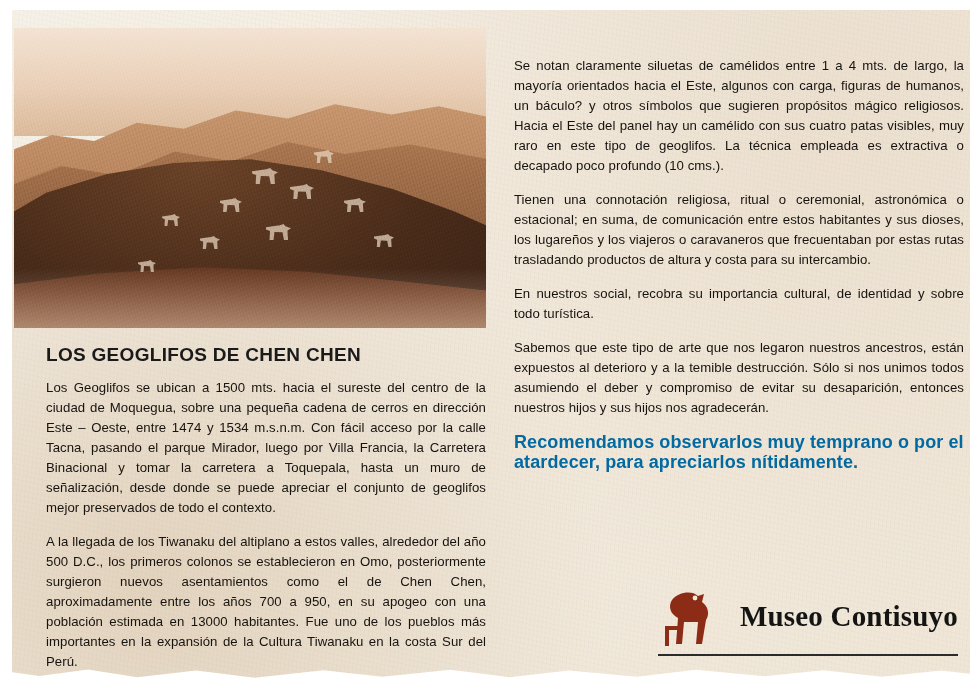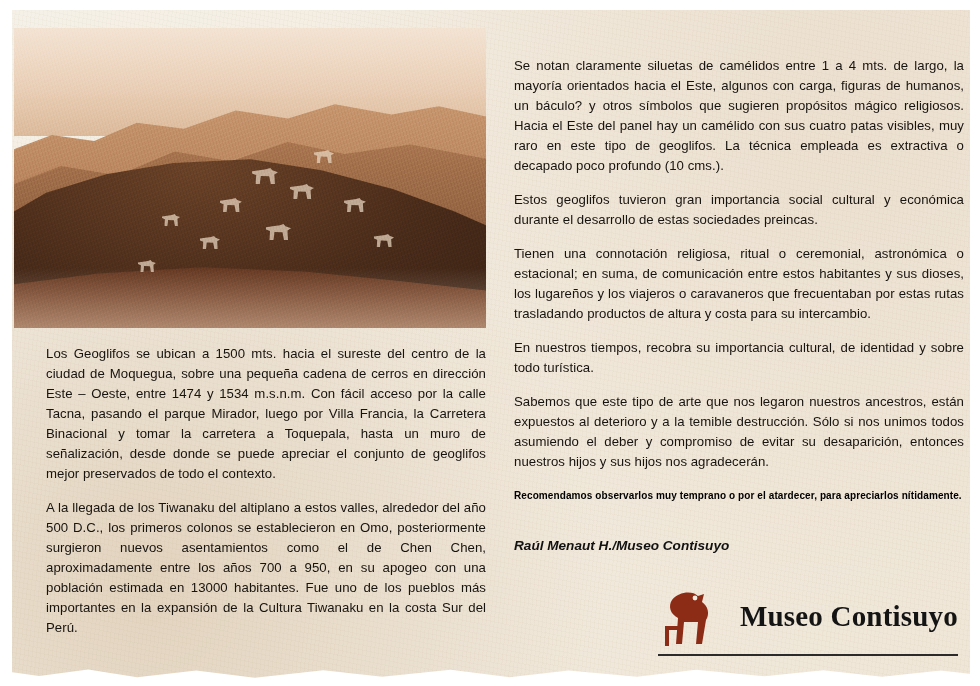--- a/index.html
+++ b/index.html
@@ -136,25 +136,25 @@
     font-size: 13.2px;
     line-height: 20px;
     color: #17130f;
     margin: 0 0 14px 0;
     text-align: justify;
     letter-spacing: .05px;
   }
   p.body.last { margin-bottom: 15px; }
   p.emphasis {
     font-weight: bold;
-    font-size: 10px;
+    font-size: 18px;
     line-height: 20px;
-    margin: 0 0 32px 0;
+    margin: 0 0 16px 0;
     text-align: left;
-    color: #000000;
+    color: #0369a1;
     letter-spacing: .1px;
   }
   p.byline {
     font-weight: bold;
     font-style: italic;
     font-size: 13.6px;
     color: #111;
     margin: 0;
   }
 
@@ -217,32 +217,31 @@
     <div class="geoglyph" style="left:186px; top:208px; width:20px; height:13px;"></div>
     <div class="geoglyph" style="left:148px; top:186px; width:18px; height:12px;"></div>
     <div class="geoglyph" style="left:360px; top:206px; width:20px; height:13px;"></div>
     <div class="geoglyph" style="left:124px; top:232px; width:18px; height:12px;"></div>
 
     <div class="photo-grain"></div>
     <div class="photo-fade"></div>
   </div>
 
   <div class="col-left">
+    <h1 class="title">LOS GEOGLIFOS DE CHEN CHEN</h1>
     <p class="body">Los Geoglifos se ubican a 1500 mts. hacia el sureste del centro de la ciudad de Moquegua, sobre una pequeña cadena de cerros en dirección Este – Oeste, entre 1474 y 1534 m.s.n.m. Con fácil acceso por la calle Tacna, pasando el parque Mirador, luego por Villa Francia, la Carretera Binacional y tomar la carretera a Toquepala, hasta un muro de señalización, desde donde se puede apreciar el conjunto de geoglifos mejor preservados de todo el contexto.</p>
     <p class="body last">A la llegada de los Tiwanaku del altiplano a estos valles, alrededor del año 500 D.C., los primeros colonos se establecieron en Omo, posteriormente surgieron nuevos asentamientos como el de Chen Chen, aproximadamente entre los años 700 a 950, en su apogeo con una población estimada en 13000 habitantes. Fue uno de los pueblos más importantes en la expansión de la Cultura Tiwanaku en la costa Sur del Perú.</p>
   </div>
 
   <div class="col-right">
     <p class="body">Se notan claramente siluetas de camélidos entre 1 a 4 mts. de largo, la mayoría orientados hacia el Este, algunos con carga, figuras de humanos, un báculo? y otros símbolos que sugieren propósitos mágico religiosos. Hacia el Este del panel hay un camélido con sus cuatro patas visibles, muy raro en este tipo de geoglifos. La técnica empleada es extractiva o decapado poco profundo (10 cms.).</p>
-    <p class="body">Estos geoglifos tuvieron gran importancia social cultural y económica durante el desarrollo de estas sociedades preincas.</p>
     <p class="body">Tienen una connotación religiosa, ritual o ceremonial, astronómica o estacional; en suma, de comunicación entre estos habitantes y sus dioses, los lugareños y los viajeros o caravaneros que frecuentaban por estas rutas trasladando productos de altura y costa para su intercambio.</p>
-    <p class="body">En nuestros tiempos, recobra su importancia cultural, de identidad y sobre todo turística.</p>
+    <p class="body">En nuestros social, recobra su importancia cultural, de identidad y sobre todo turística.</p>
     <p class="body">Sabemos que este tipo de arte que nos legaron nuestros ancestros, están expuestos al deterioro y a la temible destrucción. Sólo si nos unimos todos asumiendo el deber y compromiso de evitar su desaparición, entonces nuestros hijos y sus hijos nos agradecerán.</p>
     <p class="emphasis">Recomendamos observarlos muy temprano o por el atardecer, para apreciarlos nítidamente.</p>
-    <p class="byline">Raúl Menaut H./Museo Contisuyo</p>
   </div>
 
   <div id="logo">
     <div class="glyphmark">
       <svg width="72" height="62" viewBox="0 0 72 62" xmlns="http://www.w3.org/2000/svg">
         <g fill="#8c2c16">
           <path d="M14 14 C20 6, 34 4, 40 10 L46 8 L44 16 C50 20, 52 28, 48 34 L44 58 L38 58 L40 36 L26 36 L24 58 L18 58 L20 32 C12 28, 10 20, 14 14 Z"></path>
           <rect x="7" y="40" width="4" height="20"></rect>
           <rect x="7" y="40" width="14" height="4"></rect>
           <circle cx="37" cy="12" r="2.4" fill="#f2ebdf"></circle>

